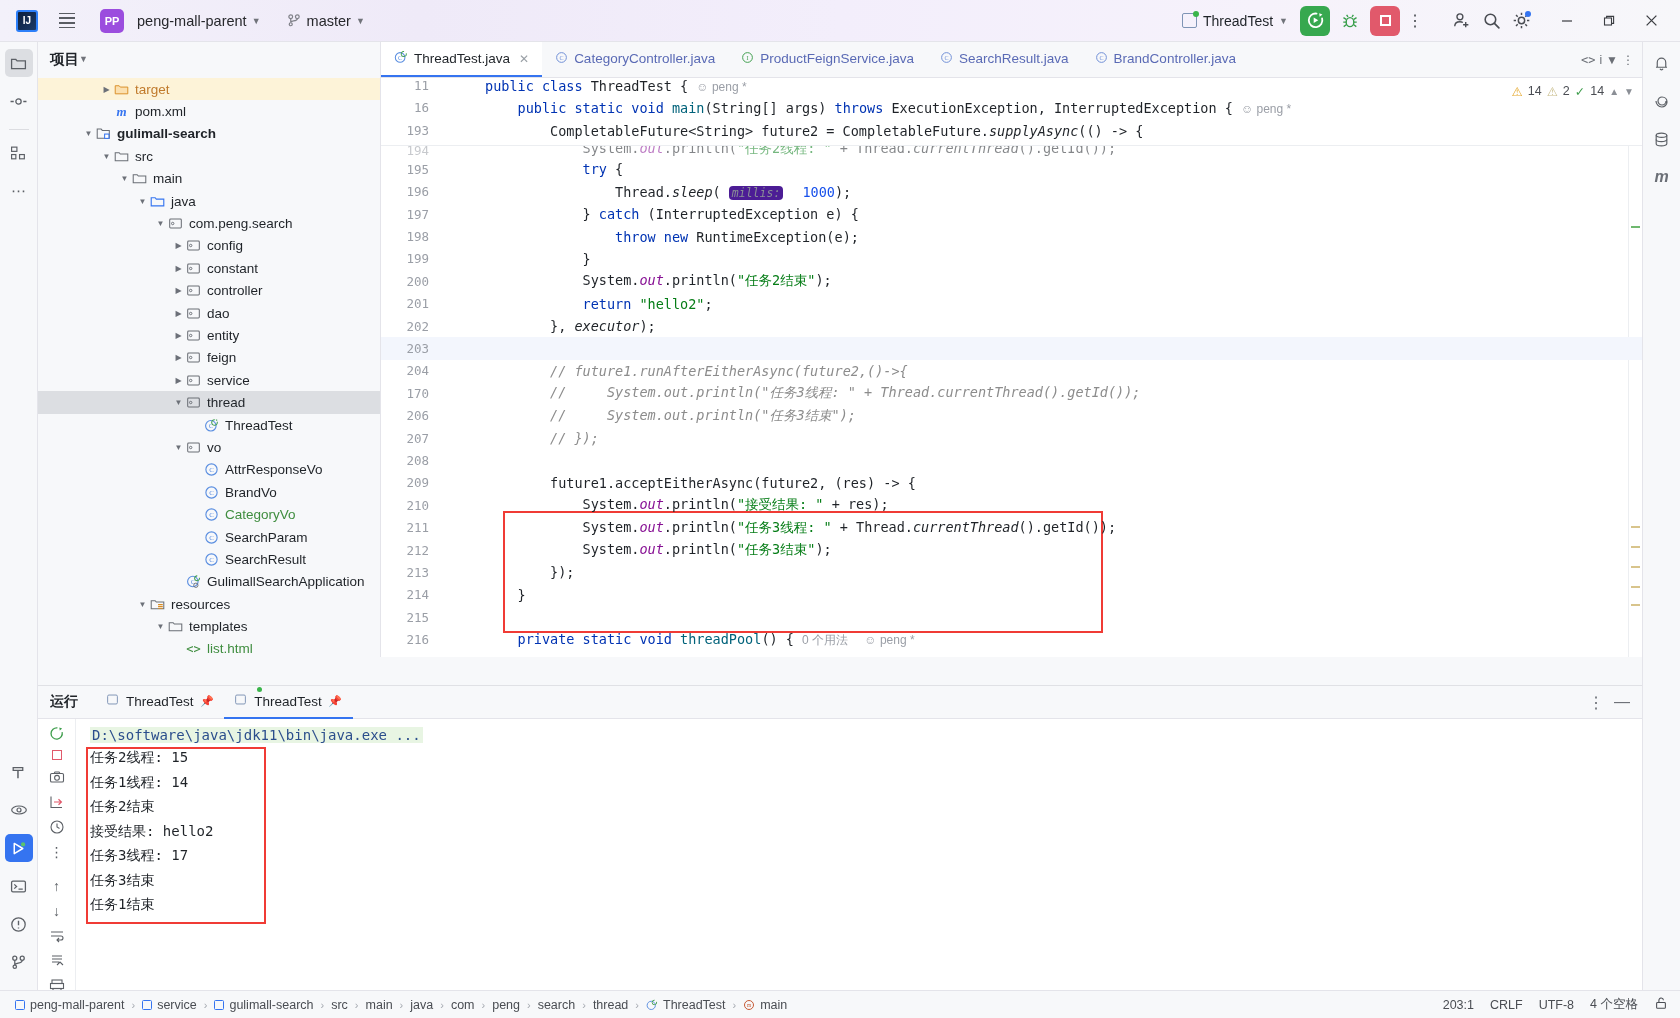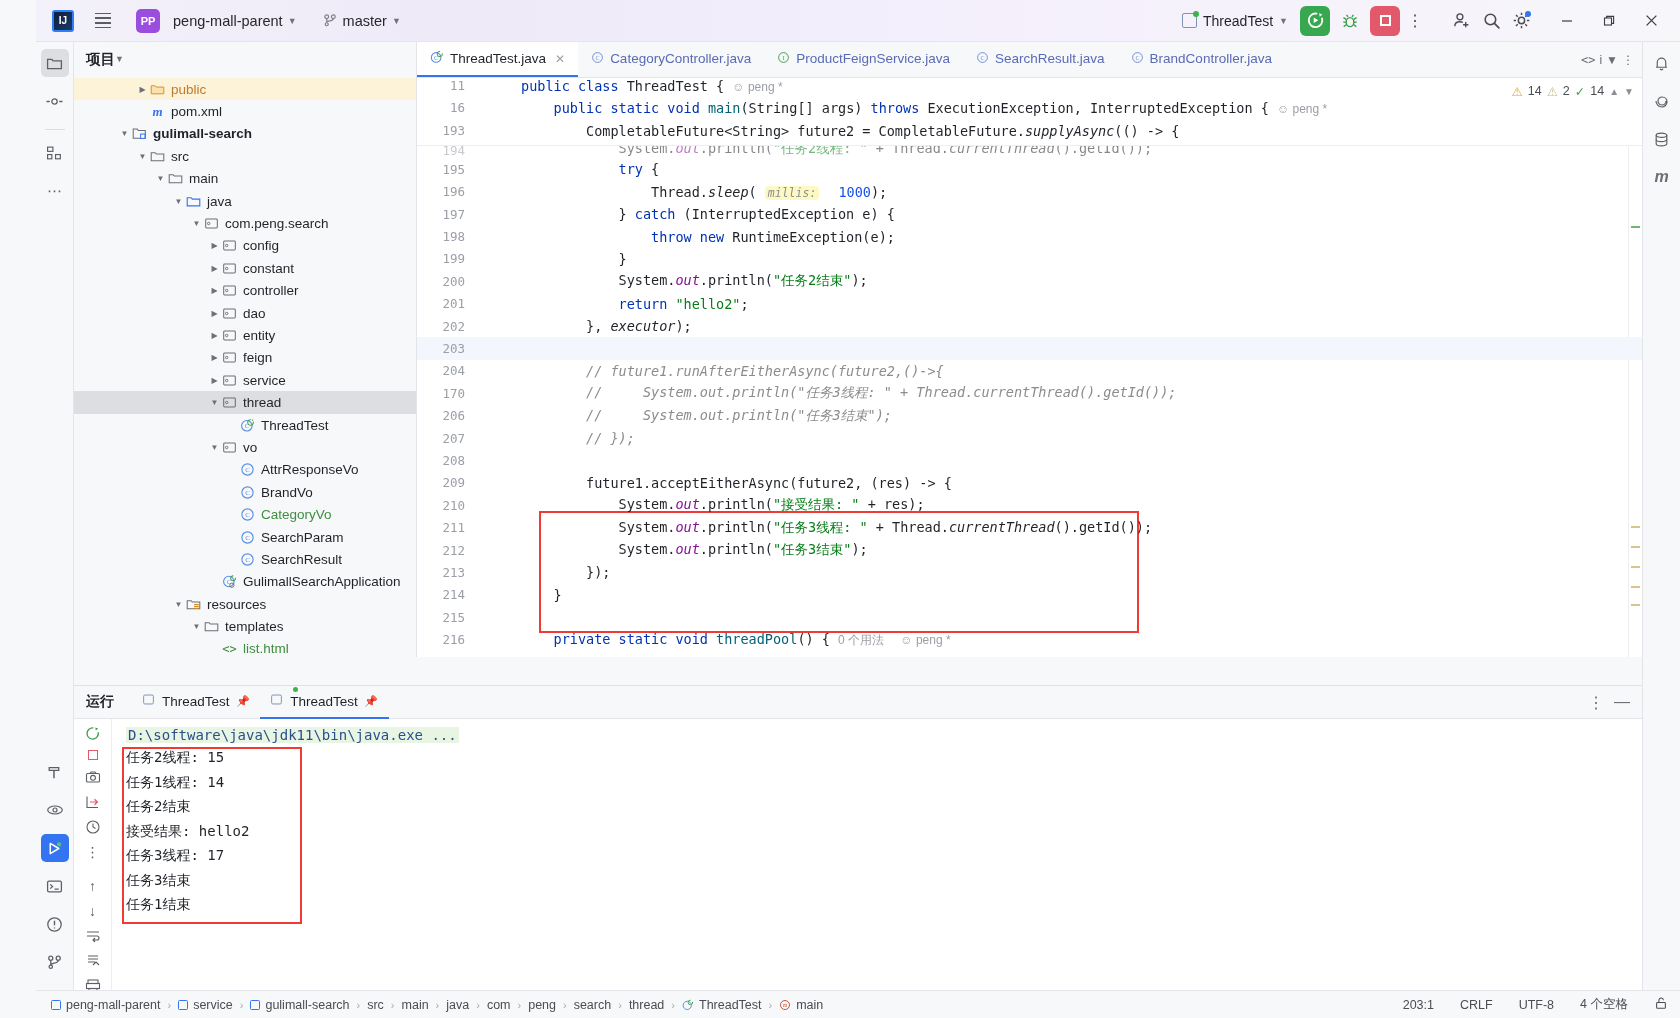--- a/index.html
+++ b/index.html
@@ -1,21 +1,21 @@
 <!DOCTYPE html>
 <html><head>
 <meta charset="utf-8">
 <style>
   * { box-sizing: border-box; margin:0; padding:0; }
   html,body {
     width:1680px; height:1018px; overflow:hidden;
     font-family:"Liberation Sans", sans-serif;
     background:#f7f8fa; color:#1f2328;
   }
-  .app { position:relative; width:1680px; height:1018px; display:flex; flex-direction:column;padding-left:36px; }
+  .app { position:relative; width:1680px; height:1018px; display:flex; flex-direction:column; }
 
   
   .titlebar{
     height:42px; flex:0 0 42px; display:flex; align-items:center;
     background:linear-gradient(90deg,#f3f1fa 0%,#efeaf8 25%,#f3eefb 50%,#f6f2fb 75%,#f7f7fa 100%);
     border-bottom:1px solid #e4e4ea; padding:0 8px; position:relative;
   }
   .ij-logo{ width:22px;height:22px;margin-left:8px;margin-right:16px;border-radius:3px;
     background:linear-gradient(135deg,#0d1f3c,#1b3a68); display:flex;align-items:center;justify-content:center;
     color:#fff;font-size:10px;font-weight:bold; border:2px solid #2d7ff9;}
@@ -89,21 +89,21 @@
   .cgut{width:60px;flex:0 0 60px;text-align:right;padding-right:12px;color:#9a9ea6;font-size:12.5px;user-select:none;}
   .ctxt{flex:1;padding-left:44px;}
 
   .kw{color:#0033b3;}
   .str{color:#067d17;}
   .num{color:#1750eb;margin-left:11px;}
   .cmt{color:#8c8c8c;font-style:italic;}
   .fld{color:#871094;font-style:italic;}
   .mth{color:#00627a;}
   .ital{font-style:italic;}
-  .hint{background:#fef9c3;color:#8a8f96;font-size:11.5px;padding:0 3px;border-radius:4px;font-style:italic;}
+  .hint{background:#4c1d95;color:#8a8f96;font-size:11.5px;padding:0 3px;border-radius:4px;font-style:italic;}
   .anno{color:#9a9ea6;font-family:"Liberation Sans",sans-serif;font-size:12px;}
   .usg{color:#9a9ea6;font-family:"Liberation Sans",sans-serif;font-size:12px;}
 
   .redbox{position:absolute;border:2.5px solid #f03b35;pointer-events:none;}
 
   .rightgutter{position:absolute;right:0;top:0;bottom:0;width:14px;background:#fff;border-left:1px solid #eceef1;}
   .rmark{position:absolute;right:2px;width:9px;height:2px;}
 
   
   .runpanel{height:305px;flex:0 0 305px;background:#fff;border-top:1px solid #e0e1e5;display:flex;flex-direction:column;margin-top:28px;}
@@ -117,21 +117,21 @@
   .run-toolbar{width:38px;flex:0 0 38px;border-right:1px solid #eceef1;display:flex;flex-direction:column;align-items:center;padding-top:7px;gap:9px;}
   .rtico{width:24px;height:24px;display:flex;align-items:center;justify-content:center;color:#5c6066;font-size:14px;border-radius:4px;cursor:pointer;}
   .console{flex:1;position:relative;padding:8px 0 0 14px;font-family:"DejaVu Sans Mono",monospace;font-size:14px;overflow:hidden;}
   .cmdline{background:#e8f5e3;display:inline-block;padding:0 2px;color:#2b4e8c;margin-bottom:2px;}
   .oline{height:24.5px;line-height:24.5px;white-space:pre;color:#1f2328;}
 
   
   .status{height:28px;flex:0 0 28px;background:#f7f8fa;border-top:1px solid #e4e4ea;display:flex;align-items:center;padding:0 12px;font-size:12.5px;color:#4a4d53;gap:6px;}
   .crumb{display:flex;align-items:center;gap:5px;cursor:pointer;padding:1px 3px;border-radius:3px;}
   .sep{color:#a5a9b0;font-size:11px;}
-  .st-right{margin-left:auto;display:flex;align-items:center;gap:26px;}
+  .st-right{margin-left:auto;display:flex;align-items:center;gap:16px;}
   .st-right span{cursor:pointer;}
   .sq-ic{width:10px;height:10px;border:1.4px solid #3574f0;border-radius:1.5px;display:inline-block;}
 </style>
 </head>
 <body>
 
 <div class="app">
 
   <div class="titlebar">
     <div class="ij-logo">
@@ -303,21 +303,21 @@
             <span class="chev">▼</span>
           </div>
           <div class="tree" id="tree">
               <div class="node hl-amber" style="padding-left: 62px;">
                 <span class="arrow">▶</span>
                 <span class="nico">
                   <svg width="15" height="15" viewBox="0 0 16 16">
                     <path d="M1.3 4h4.2l1.2 1.4h8v7.2H1.3z" fill="#fbe0b0" stroke="#d98c22" stroke-width="1"></path>
                   </svg>
                 </span>
-                <span class="nlab orange">public</span>
+                <span class="nlab orange">target</span>
               </div>
               <div class="node" style="padding-left: 62px;">
                 <span class="arrow"></span>
                 <span class="nico">
                   <span style="color:#3574f0;font-style:italic;font-weight:700;font-size:13px;font-family:'Liberation Serif',serif;">m</span>
                 </span>
                 <span class="nlab ">pom.xml</span>
               </div>
               <div class="node" style="padding-left: 44px;">
                 <span class="arrow">▼</span>

